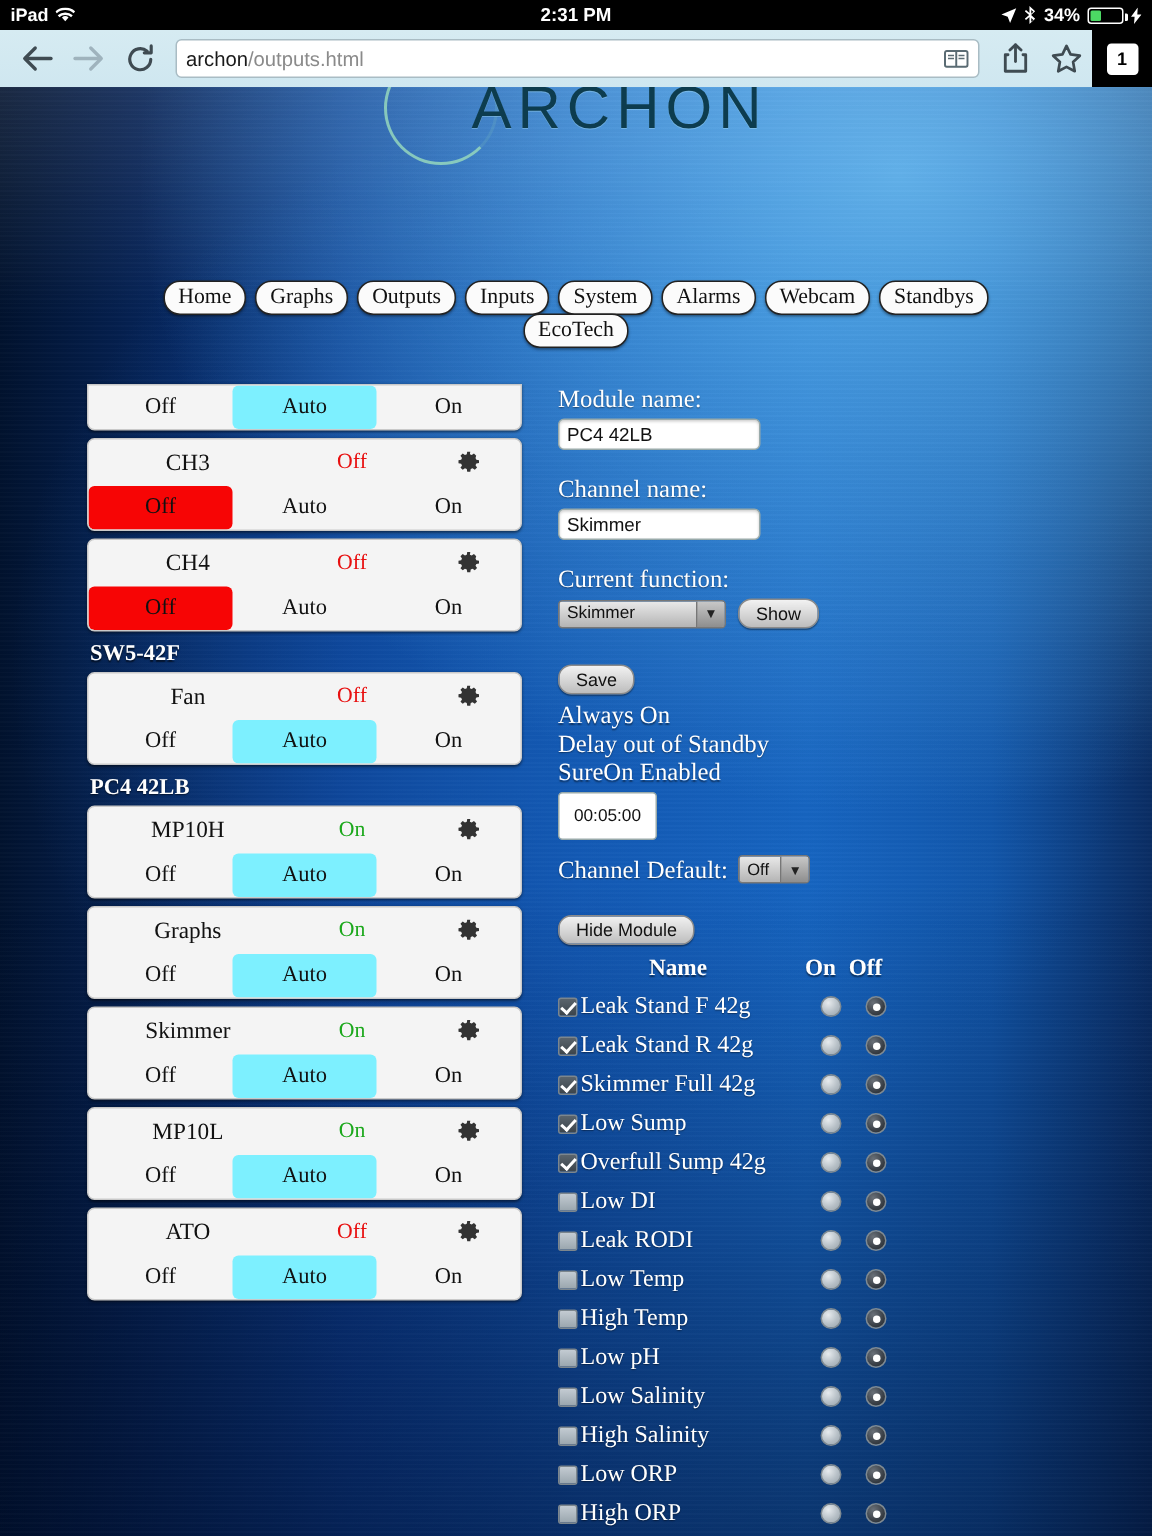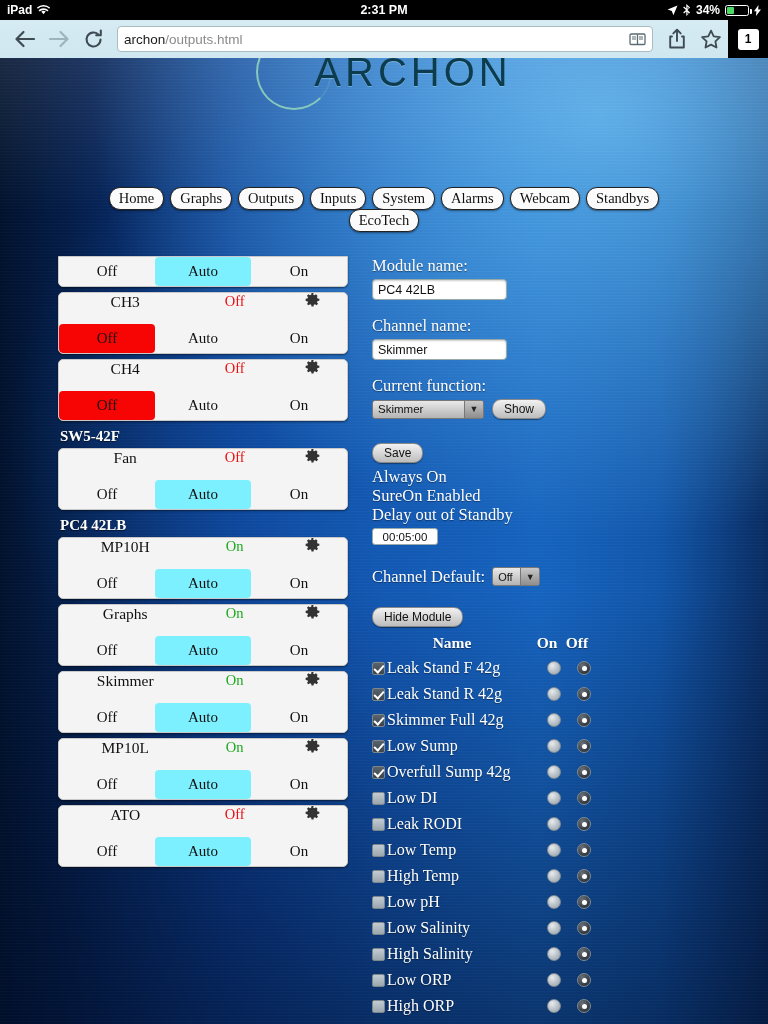--- a/index.html
+++ b/index.html
@@ -146,21 +146,21 @@
   .card {
     background:#f4f4f4;
     border: 1px solid #c9c9c9;
     border-radius: 5px;
     margin-bottom: 5px;
     overflow:hidden;
     box-shadow: 0 1px 2px rgba(0,0,0,.5);
   }
   .card.clipped-top { border-radius: 0 0 5px 5px; }
   .card-head {
-    display:flex; align-items:flex-start; height: 31px;
+    display:flex; align-items:center; height: 31px;
     font-size: 15.5px;
   }
   .ch-name { flex: 0 0 46%; text-align:center; color:#111; }
   .ch-state { flex: 0 0 30%; text-align:center; font-size:14.5px; }
   .ch-state.on { color:#1ca81c; }
   .ch-state.off { color:#e81010; }
   .ch-gear { flex: 1; display:flex; justify-content:center; color:#333; }
   .card-btns { display:flex; height: 29px; }
   .btn3 {
     flex:1; display:flex; align-items:center; justify-content:center;
@@ -205,23 +205,23 @@
   .gbtn {
     display:inline-flex; align-items:center; justify-content:center;
     background: linear-gradient(to bottom,#f2f2f2,#bdbdbd);
     border:1px solid #8a8a8a; border-radius:9px;
     font-family:"Liberation Sans", sans-serif; font-size:12px; color:#111;
     padding: 2px 11px; box-shadow: 0 1px 1px rgba(0,0,0,.4);
   }
   .opt-line { font-size:16.5px; line-height:19px; color:#fff;
               text-shadow: 0 1px 1px rgba(0,0,0,.45); }
   .timeinput {
-    width: 66px; height:17px; background:#fff; border:1px solid #9aa; border-radius:3px;
+    width: 66px; height:32px; background:#fff; border:1px solid #9aa; border-radius:3px;
     font-family:"Liberation Sans", sans-serif; font-size:11.5px; color:#111;
-    display:flex; align-items:center; justify-content:center; margin: 4px 0 22px;
+    display:flex; align-items:center; justify-content:center; margin: 4px 0 10px;
   }
   .defrow { display:flex; align-items:center; gap:7px; margin-bottom: 21px; }
 
   .alarm-head {
     display:flex; font-weight:bold; font-size:15.5px; color:#fff;
     margin-bottom: 3px; text-shadow: 0 1px 1px rgba(0,0,0,.5);
   }
   .ah-name { width: 160px; text-align:center; }
   .ah-on { width: 30px; text-align:center; }
   .ah-off { width: 30px; text-align:center; }
@@ -514,22 +514,22 @@
         <span class="sv">Skimmer</span>
         <span class="arrow">▼</span>
       </div>
       <span class="gbtn">Show</span>
     </div>
 
     <div style="margin-bottom:4px;">
       <span class="gbtn">Save</span>
     </div>
     <div class="opt-line">Always On</div>
+    <div class="opt-line">Delay out of Standby</div>
     <div class="opt-line">SureOn Enabled</div>
-    <div class="opt-line">Delay out of Standby</div>
     <div class="timeinput">00:05:00</div>
 
     <div class="defrow">
       <span class="opt-line">Channel Default:</span>
       <span class="select small">
         <span class="sv">Off</span>
         <span class="arrow">▼</span>
       </span>
     </div>
 

